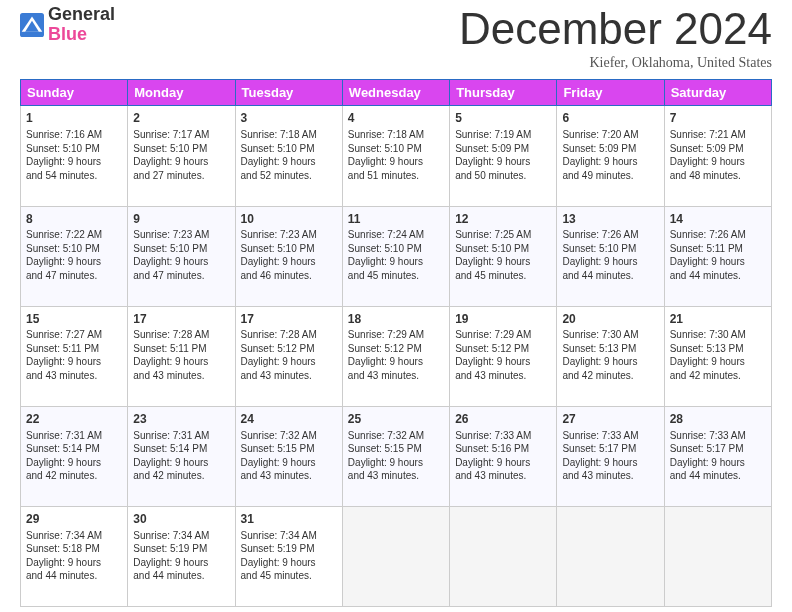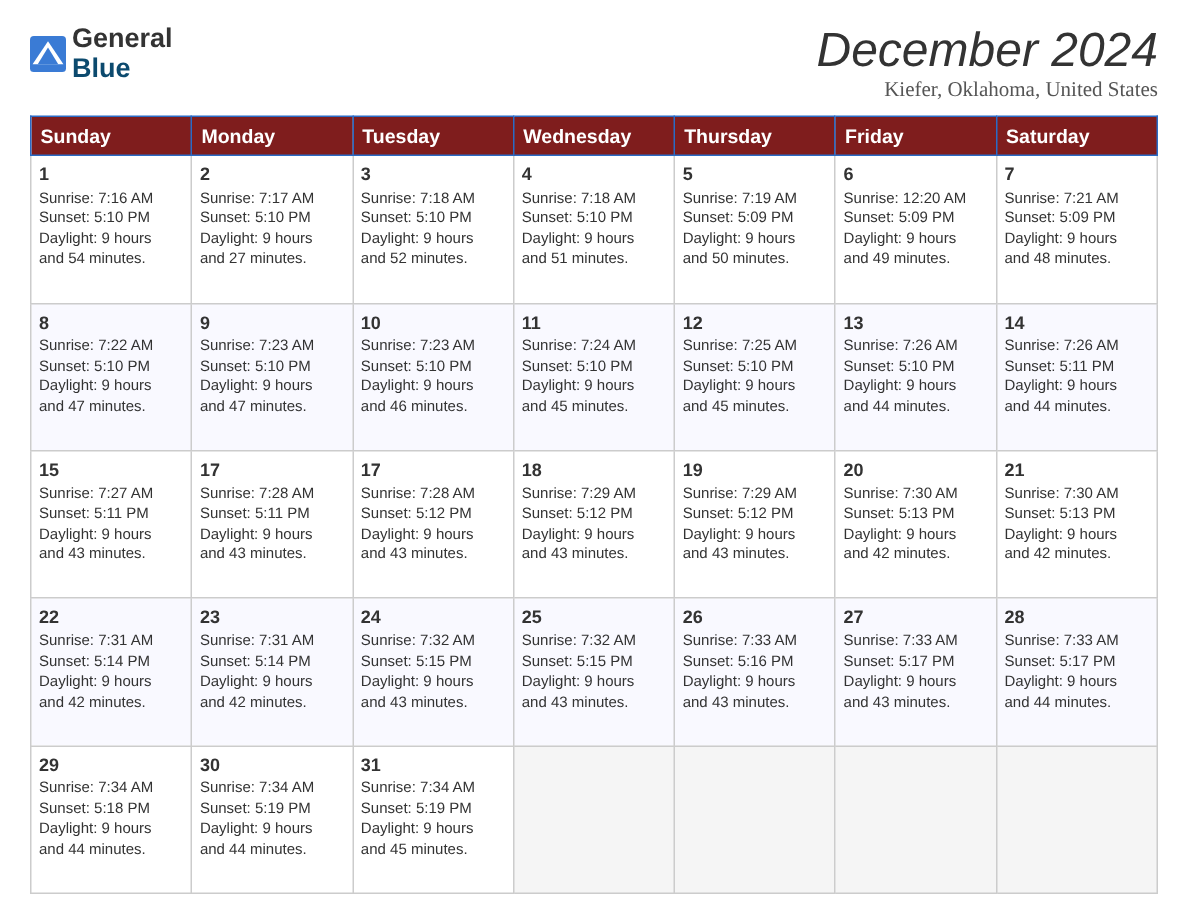--- a/index.html
+++ b/index.html
@@ -6,21 +6,21 @@
     body {
       width: 792px;
       height: 612px;
       font-family: Arial, sans-serif;
       background: #fff;
       overflow: hidden;
     }
     .page {
       width: 792px;
       height: 612px;
-      padding: 16px 20px;
+      padding: 5px 20px;
       display: flex;
       flex-direction: column;
     }
     .header {
       display: flex;
       justify-content: space-between;
       align-items: flex-start;
       margin-bottom: 8px;
     }
     .logo {
@@ -28,51 +28,50 @@
       align-items: center;
       gap: 4px;
     }
     .logo-text {
       font-size: 18px;
       font-weight: bold;
       color: #333;
       line-height: 1.1;
     }
     .logo-text span {
-      color: #0c4a6e;
+      color: #ec4899;
     }
     .logo-icon {
       width: 24px;
       height: 24px;
     }
     .title-block {
       text-align: right;
     }
     .main-title {
-      font-size: 32px;
+      font-size: 44px;
       font-weight: normal;
       color: #333;
       line-height: 1.1;
-      font-style: italic;
     }
     .subtitle {
       font-size: 14px;
       color: #555;
       margin-top: 2px;
       font-family: Liberation Serif, serif;
     }
     .calendar {
       flex: 1;
       border: 1px solid #ccc;
       border-collapse: collapse;
       width: 100%;
       table-layout: fixed;
     }
     .calendar th {
-      background: #7f1d1d;
+      background: #d946ef;
       color: #fff;
       font-size: 13px;
       font-weight: bold;
       padding: 5px 6px;
       text-align: left;
       border: 1px solid #2a6bc5;
     }
     .calendar td {
       border: 1px solid #ccc;
       vertical-align: top;
@@ -177,21 +176,21 @@
         <div class="day-info">
           <span>Sunrise: 7:19 AM</span><br>
           <span>Sunset: 5:09 PM</span><br>
           <span>Daylight: 9 hours</span><br>
           <span>and 50 minutes.</span>
         </div>
       </td>
           <td>
         <span class="day-num">6</span>
         <div class="day-info">
-          <span>Sunrise: 12:20 AM</span><br>
+          <span>Sunrise: 7:20 AM</span><br>
           <span>Sunset: 5:09 PM</span><br>
           <span>Daylight: 9 hours</span><br>
           <span>and 49 minutes.</span>
         </div>
       </td>
           <td>
         <span class="day-num">7</span>
         <div class="day-info">
           <span>Sunrise: 7:21 AM</span><br>
           <span>Sunset: 5:09 PM</span><br>

